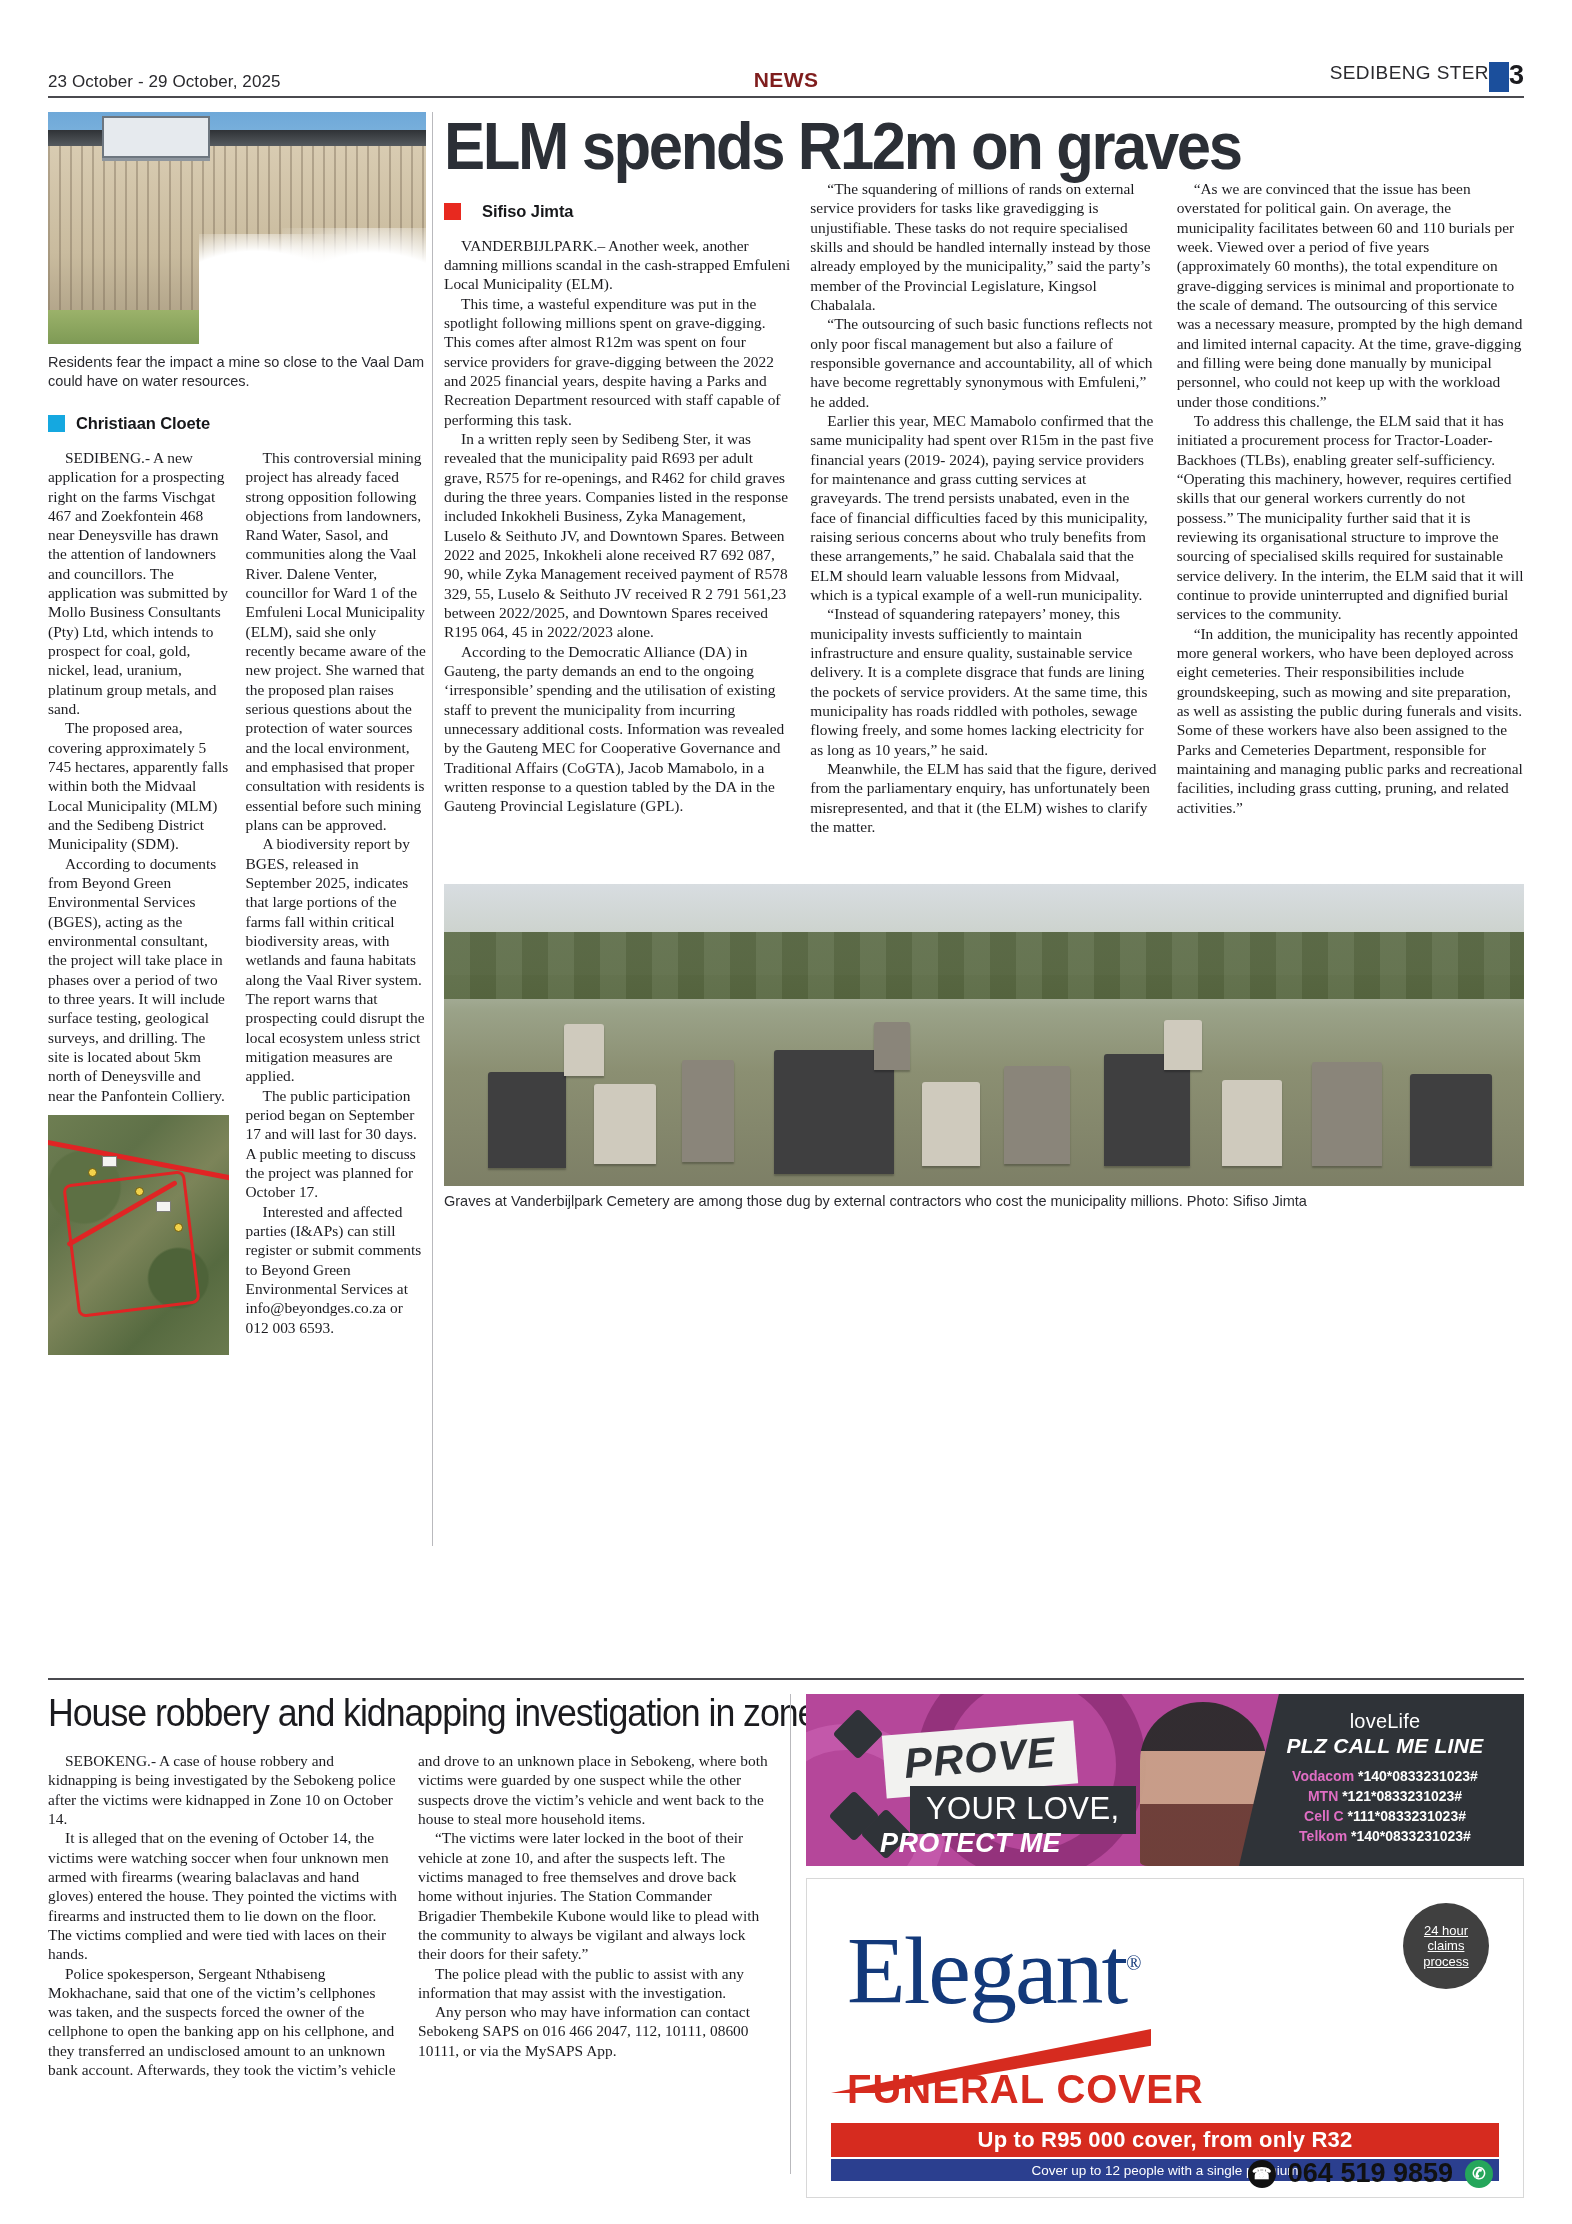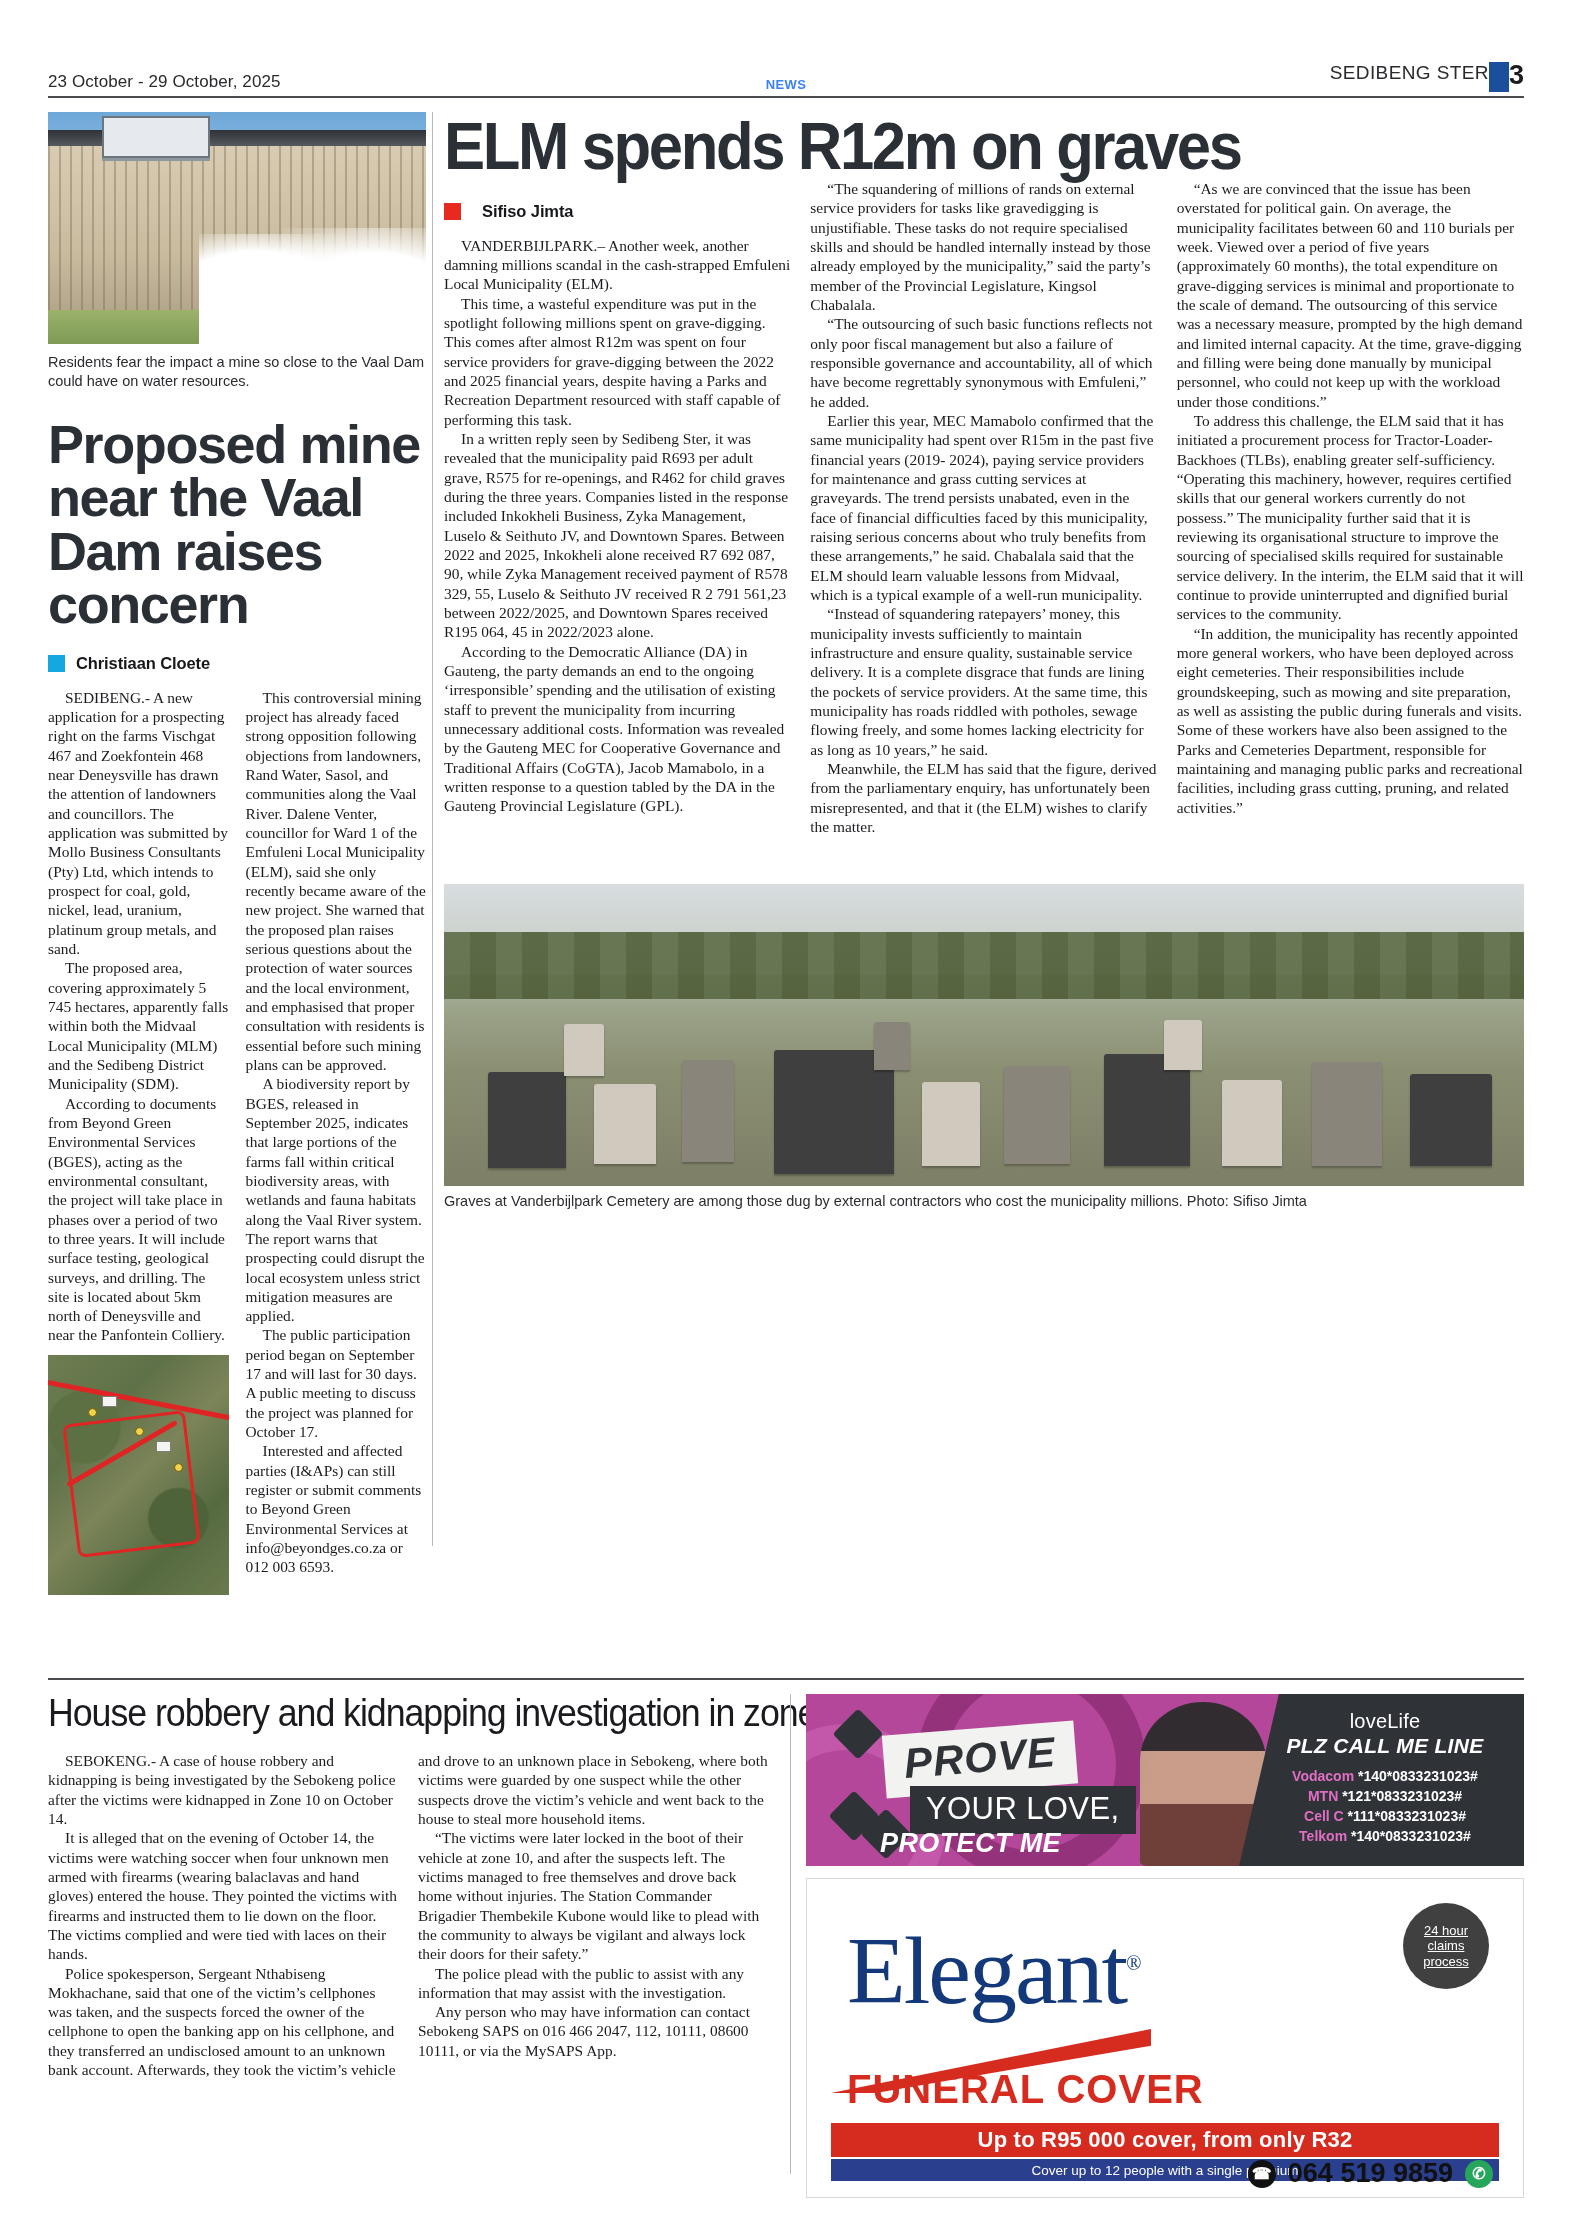--- a/index.html
+++ b/index.html
@@ -14,21 +14,21 @@
   }
   .page { position:absolute; inset:0; padding:0; }
 
   
   .masthead {
     position:absolute; left:48px; right:48px; top:58px; height:34px;
     display:flex; align-items:flex-end; justify-content:space-between;
     font-family:"Liberation Sans", sans-serif;
   }
   .mast-date { font-size:17px; color:#2a2a2e; letter-spacing:.1px; }
-  .mast-section { font-size:13px; font-weight:700; color:#3b82f6; letter-spacing:.4px;
+  .mast-section { font-size:21px; font-weight:700; color:#7f1d1d; letter-spacing:.4px;
                   position:absolute; left:50%; transform:translateX(-50%); bottom:0; }
   .mast-right { display:flex; align-items:flex-start; }
   .mast-title { font-size:19px; color:#2a2a2e; letter-spacing:.4px; }
   .mast-pagebox { width:20px; height:30px; background:#1b4f9c; }
   .mast-pagenum { font-size:27px; font-weight:700; color:#1b1b1f; line-height:1; }
   .rule-top { position:absolute; left:48px; right:48px; top:96px; height:2px; background:#4a4a4f; }
 
   
   .col-left  { position:absolute; left:48px; top:112px; width:378px; }
   .vline-1 { position:absolute; left:432px; top:112px; width:1px; height:1434px; background:#b9b9bd; }
@@ -275,21 +275,20 @@
       <div class="dam-wall"></div>
       <div class="dam-top"></div>
       <div class="dam-tower"></div>
       <div class="dam-grass"></div>
       <div class="dam-spray"></div>
       <div class="dam-spray2"></div>
     </div>
 
     <div class="caption">Residents fear the impact a mine so close to the Vaal Dam could have on water resources.</div>
 
-    <div class="headline-left">Proposed mine near the Vaal Dam raises concern</div>
 
     <div class="byline">
       <span class="byline-sq" style="background:#15a8e0"></span>
       <span class="byline-name">Christiaan Cloete</span>
     </div>
 
     <div class="twocol">
       <div class="body-text">
         <p>SEDIBENG.- A new application for a prospecting right on the farms Vischgat 467 and Zoekfontein 468 near Deneysville has drawn the attention of landowners and councillors. The application was submitted by Mollo Business Consultants (Pty) Ltd, which intends to prospect for coal, gold, nickel, lead, uranium, platinum group metals, and sand.</p>
         <p>The proposed area, covering approximately 5 745 hectares, apparently falls within both the Midvaal Local Municipality (MLM) and the Sedibeng District Municipality (SDM).</p>

